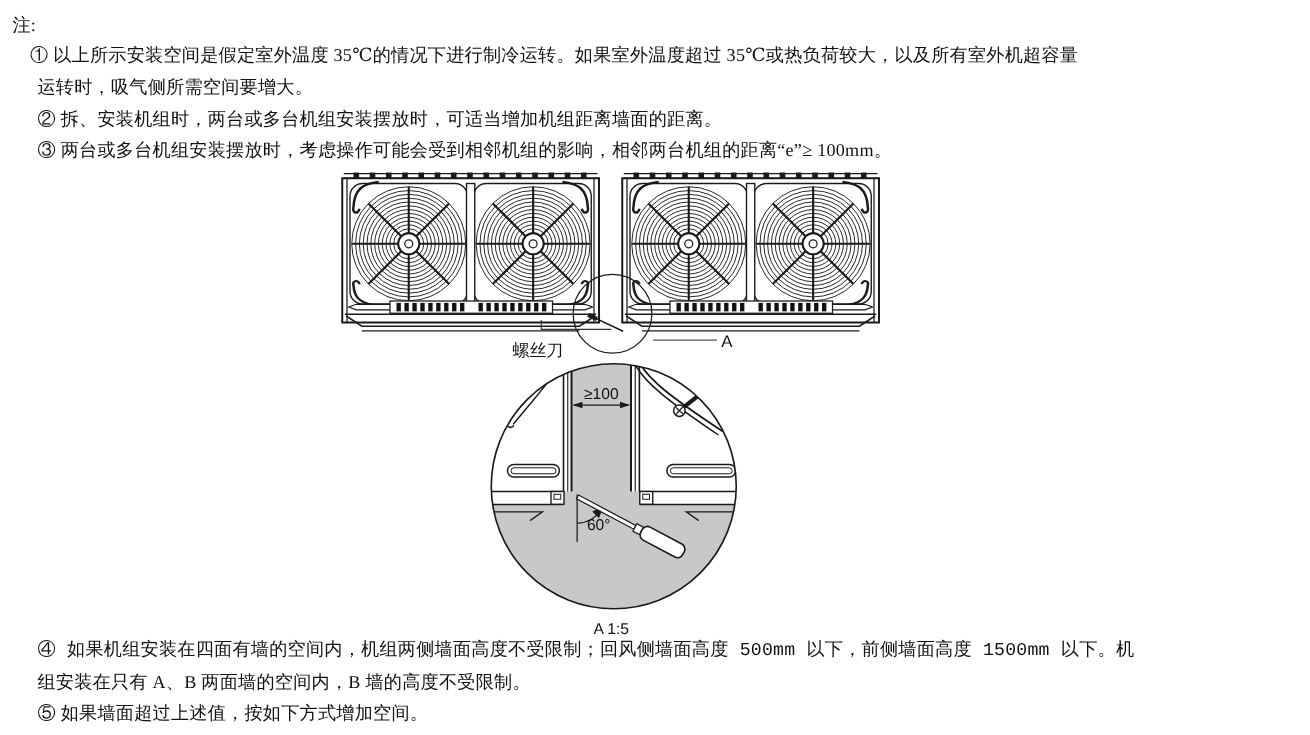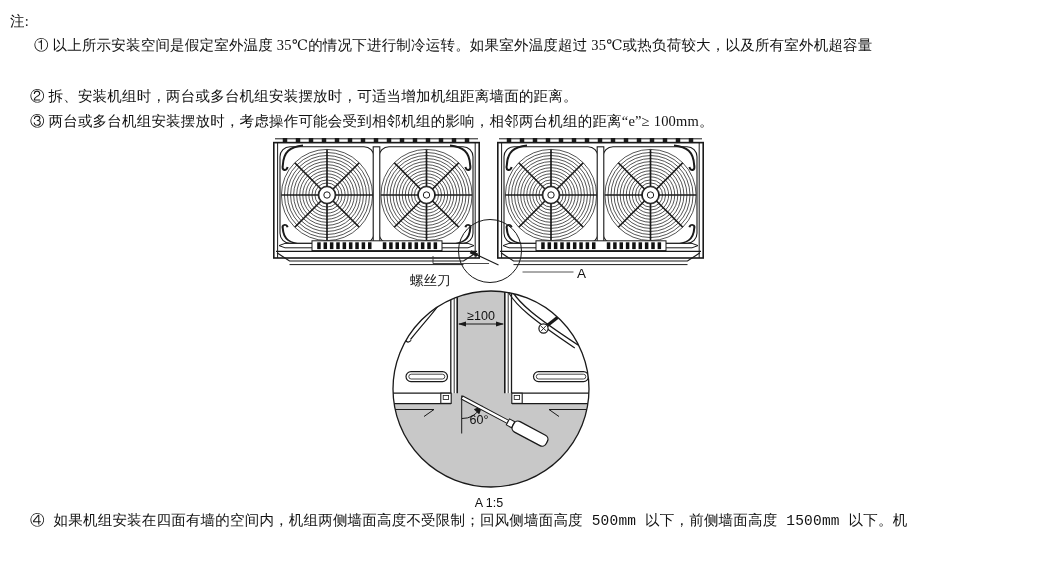--- a/index.html
+++ b/index.html
@@ -10,24 +10,27 @@
   text{fill:#111;}
   .cjk{font-family:"Liberation Serif","DejaVu Serif",serif;}
   .lat{font-family:"Liberation Sans","DejaVu Sans",sans-serif;}
 </style>
 </head>
 <body>
 
 <div class="page">
 
   <div class="note-line" style="left:10px;top:13px;">注:</div>
-  <div class="note-line" style="left:34px;top:37px;">① 以上所示安装空间是假定室外温度 35℃的情况下进行制冷运转。如果室外温度超过 35℃或热负荷较大，以及所有室外机超容量</div>
+  <div class="note-line" style="left:24px;top:37px;">① 以上所示安装空间是假定室外温度 35℃的情况下进行制冷运转。如果室外温度超过 35℃或热负荷较大，以及所有室外机超容量</div>
+  <div class="note-line" style="left:30px;top:62px;">运转时，吸气侧所需空间要增大。</div>
   <div class="note-line" style="left:30px;top:88px;">② 拆、安装机组时，两台或多台机组安装摆放时，可适当增加机组距离墙面的距离。</div>
   <div class="note-line" style="left:30px;top:113px;">③ 两台或多台机组安装摆放时，考虑操作可能会受到相邻机组的影响，相邻两台机组的距离“e”≥ 100mm。</div>
   <div class="note-line" style="left:30px;top:513px;font-family:Liberation Mono, monospace;">④ 如果机组安装在四面有墙的空间内，机组两侧墙面高度不受限制；回风侧墙面高度 500mm 以下，前侧墙面高度 1500mm 以下。机</div>
+  <div class="note-line" style="left:30px;top:538px;">组安装在只有 A、B 两面墙的空间内，B 墙的高度不受限制。</div>
+  <div class="note-line" style="left:30px;top:563px;">⑤ 如果墙面超过上述值，按如下方式增加空间。</div>
 
   <svg width="1048" height="588" viewBox="0 0 1048 588">
     <defs>
       <g id="unit">
           <line x1="2" y1="0.8" x2="205" y2="0.8" stroke-width="1" stroke="#1a1a1a" fill="none"></line>
           <line x1="2" y1="4.6" x2="205" y2="4.6" stroke-width="1" stroke="#1a1a1a" fill="none"></line>
           <line x1="12" y1="0" x2="12" y2="4.6" stroke-width="4.5" stroke="#1a1a1a" fill="none"></line>
           <line x1="25" y1="0" x2="25" y2="4.6" stroke-width="4.5" stroke="#1a1a1a" fill="none"></line>
           <line x1="38" y1="0" x2="38" y2="4.6" stroke-width="4.5" stroke="#1a1a1a" fill="none"></line>
           <line x1="51" y1="0" x2="51" y2="4.6" stroke-width="4.5" stroke="#1a1a1a" fill="none"></line>

